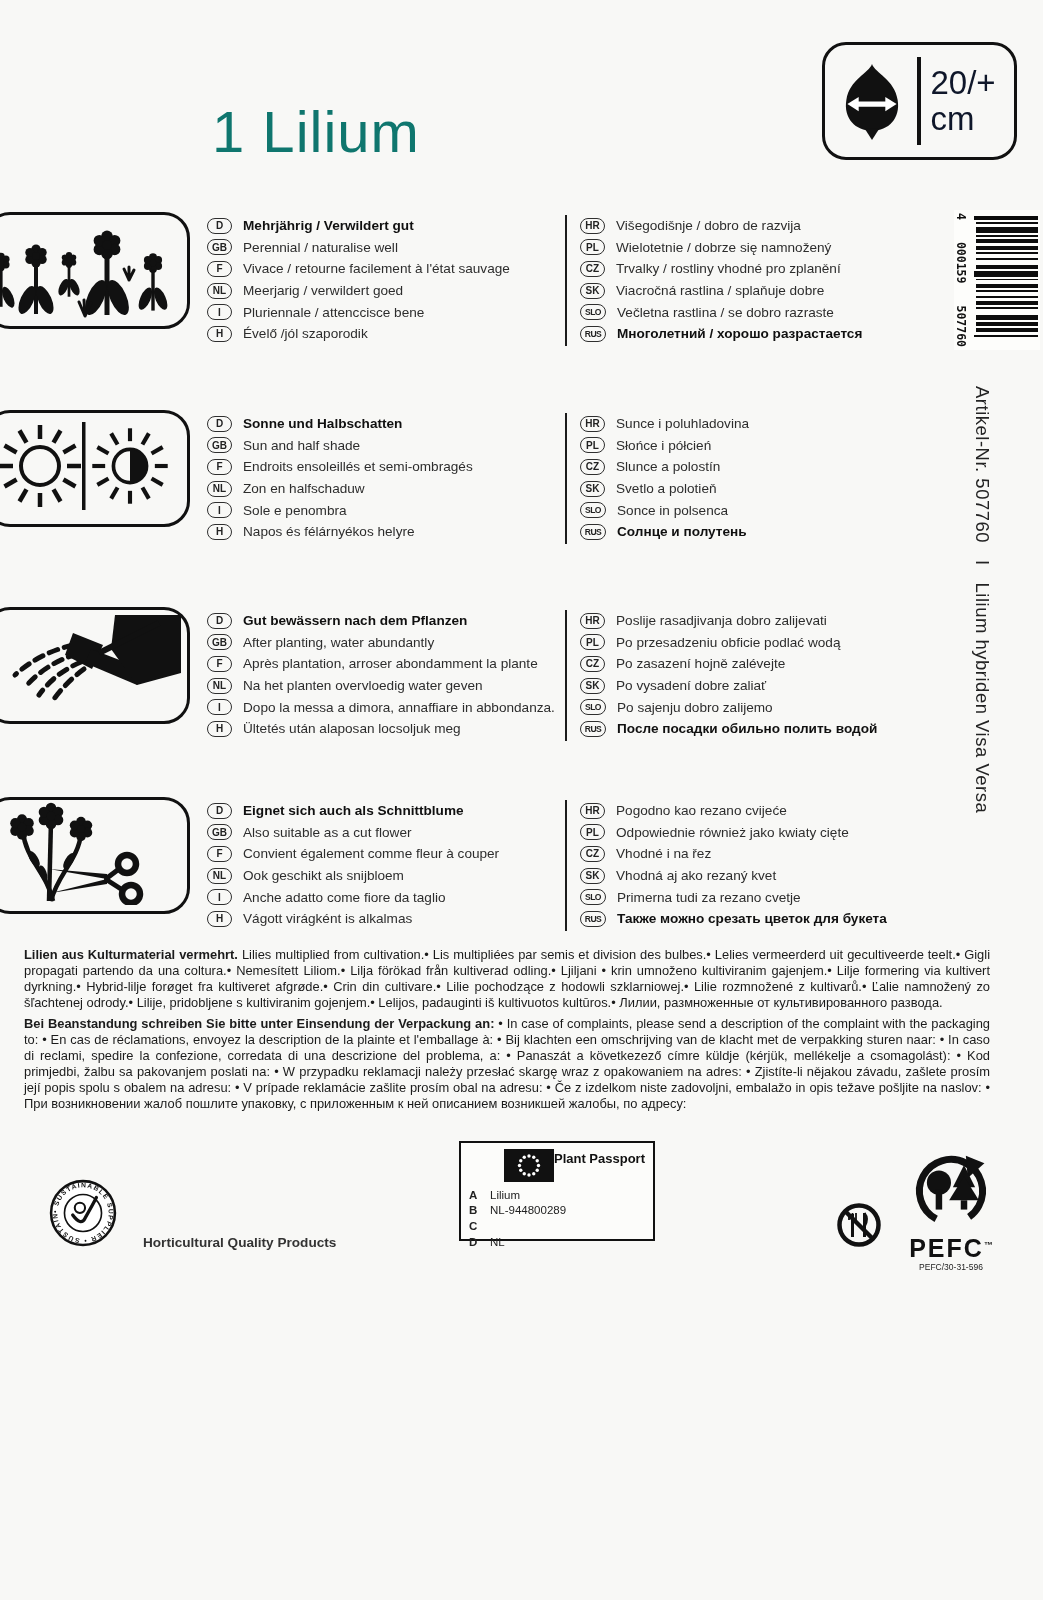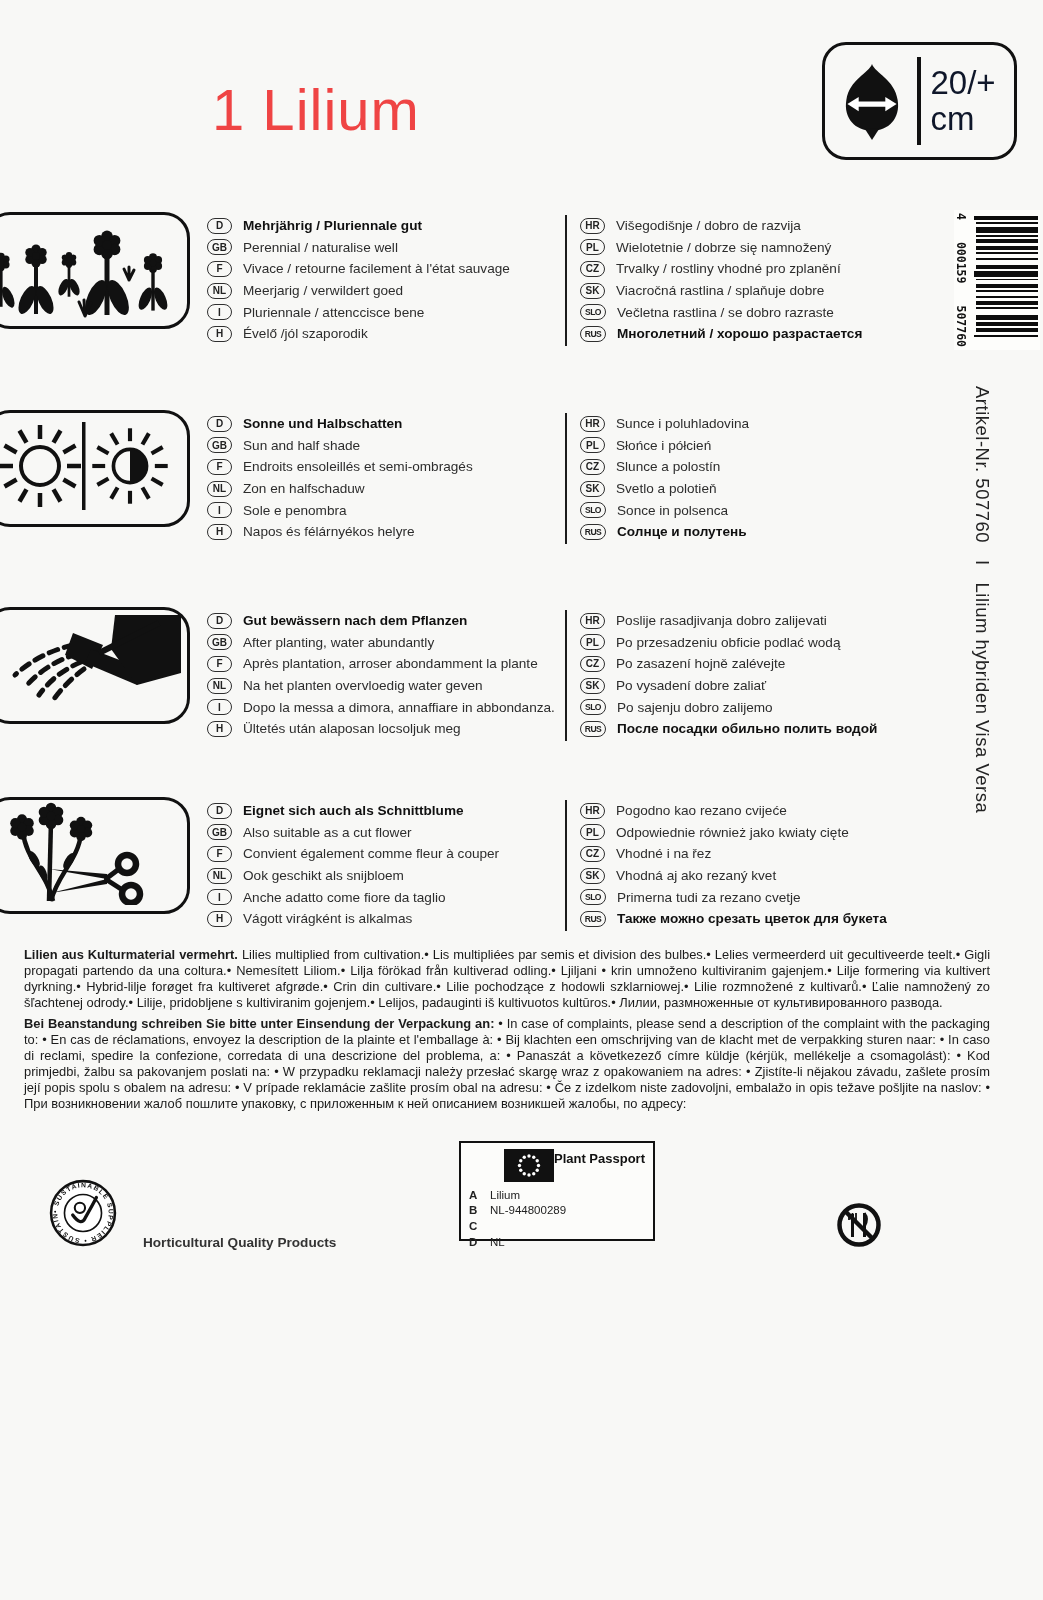--- a/index.html
+++ b/index.html
@@ -1,20 +1,20 @@
 <!DOCTYPE html>
 <html><head>
 <meta charset="utf-8">
 <style>
   html,body{margin:0;padding:0;}
   body{width:1043px;height:1600px;background:#f6f6f4;font-family:"Liberation Sans",sans-serif;color:#1d1d1d;}
   .page{position:relative;width:1043px;height:1600px;overflow:hidden;background:#f8f8f6;}
 
   
-  .title{position:absolute;left:212px;top:76px;font-size:58px;font-weight:300;letter-spacing:1px;color:#ef4444;}
+  .title{position:absolute;left:212px;top:98px;font-size:58px;font-weight:300;letter-spacing:1px;color:#0f766e;}
 
   
   .size-badge{position:absolute;left:822px;top:42px;width:189px;height:112px;border:3.5px solid #111;border-radius:24px;display:flex;align-items:center;background:#f8f8f6;}
   .size-badge .bulb{margin-left:10px;}
   .size-badge .vline{width:3.5px;height:88px;background:#111;margin:0 10px 0 8px;}
   .size-badge .sz{font-size:33px;line-height:1.08;color:#0f172a;font-weight:400;}
 
   
   .section{position:absolute;left:0;width:950px;height:145px;}
   .picto{position:absolute;left:-16px;top:2px;width:200px;height:111px;border:3.5px solid #111;border-radius:26px;}
@@ -200,21 +200,21 @@
           </g>
         <g stroke="#111" stroke-width="3" fill="none" stroke-linecap="round">
           <path d="M96 100 L90 86 M96 100 L95 84 M96 100 L102 87"></path>
           <path d="M140 64 L135 53 M140 64 L140 51 M140 64 L145 54"></path>
         </g>
       </svg>
     </div>
     <div class="col left-col">
         <div class="lang-row bold">
           <span class="lang-code">D</span>
-          <span class="lang-txt">Mehrjährig / Pluriennale gut</span>
+          <span class="lang-txt">Mehrjährig / Verwildert gut</span>
         </div>
         <div class="lang-row">
           <span class="lang-code">GB</span>
           <span class="lang-txt">Perennial / naturalise well</span>
         </div>
         <div class="lang-row">
           <span class="lang-code">F</span>
           <span class="lang-txt">Vivace / retourne facilement à l'état sauvage</span>
         </div>
         <div class="lang-row">
@@ -547,14 +547,27 @@
 
   <svg class="nofood" viewBox="-24 -24 48 48">
     <circle r="19.5" fill="none" stroke="#111" stroke-width="4.5"></circle>
     <line x1="-6.5" y1="-11" x2="-6.5" y2="12" stroke="#111" stroke-width="3"></line>
     <path d="M-10 -12 L-10 -5 M-6.5 -12 L-6.5 -4 M-3 -12 L-3 -5" stroke="#111" stroke-width="1.8" fill="none"></path>
     <line x1="5.5" y1="-12" x2="5.5" y2="12" stroke="#111" stroke-width="3"></line>
     <path d="M5.5 -12 Q10.5 -6 5.5 2" stroke="#111" stroke-width="2" fill="none"></path>
     <line x1="-14" y1="-14" x2="14" y2="14" stroke="#111" stroke-width="4.5"></line>
   </svg>
 
+  <div class="pefc">
+    <svg width="80" height="78" viewBox="-42 -42 84 84">
+      <circle r="34" fill="none" stroke="#111" stroke-width="7.5" stroke-dasharray="176 38" transform="rotate(118)"></circle>
+      <polygon points="16,-38 36,-30 18,-14" fill="#111"></polygon>
+      <circle cx="-13" cy="-9" r="13" fill="#111"></circle>
+      <rect x="-16.5" y="-2" width="7" height="22" fill="#111"></rect>
+      <polygon points="14,-28 26,-4 2,-4" fill="#111"></polygon>
+      <polygon points="14,-16 30,10 -2,10" fill="#111"></polygon>
+      <rect x="10.5" y="10" width="7" height="10" fill="#111"></rect>
+    </svg>
+    <div class="pefc-name"><span>PEFC</span><sup>™</sup></div>
+    <div class="pefc-cert">PEFC/30-31-596</div>
+  </div>
 
 </div>
 
 </body></html>

